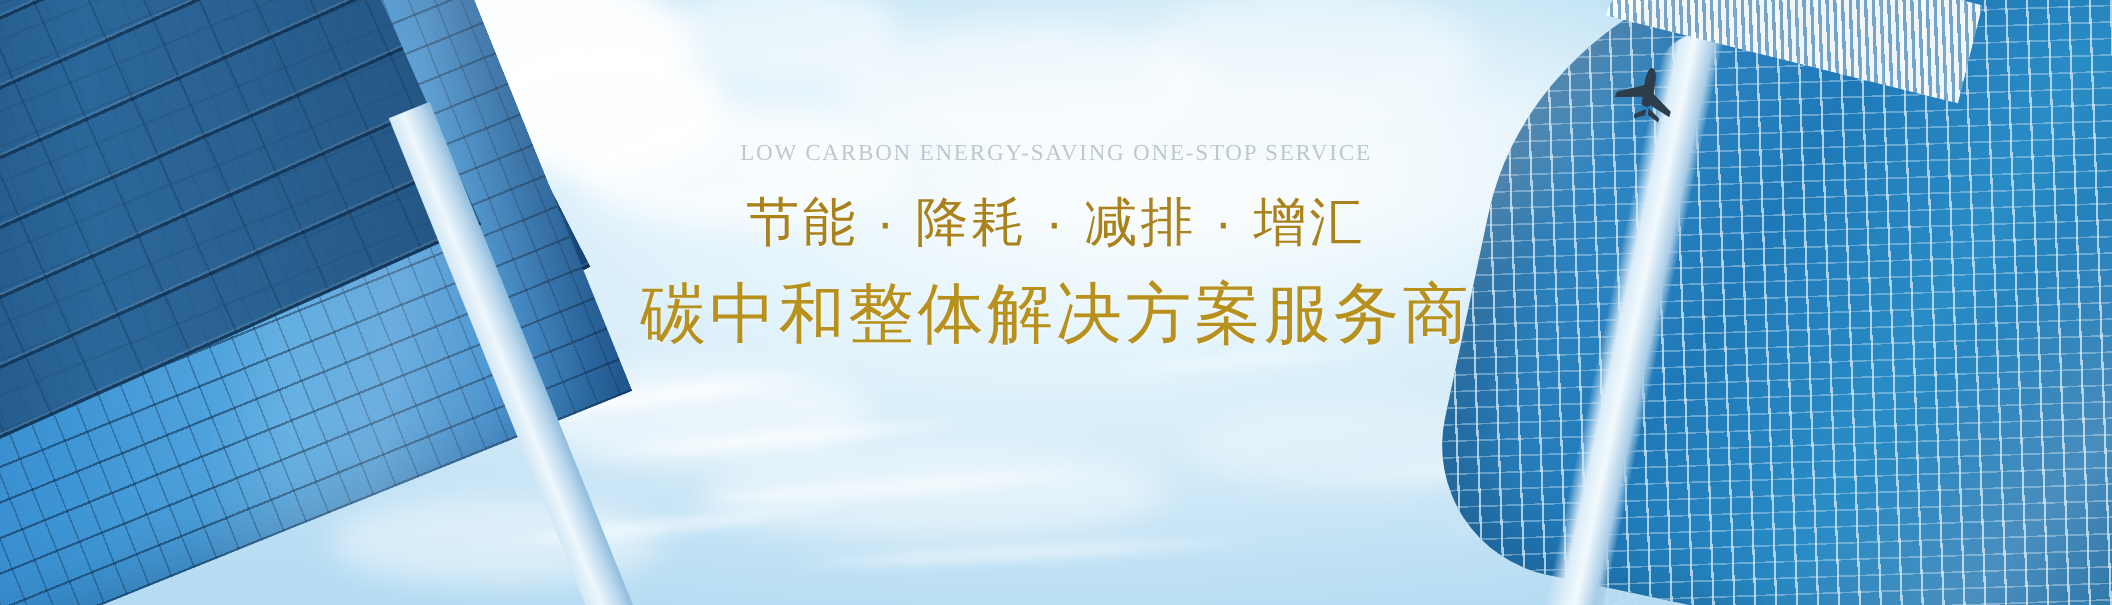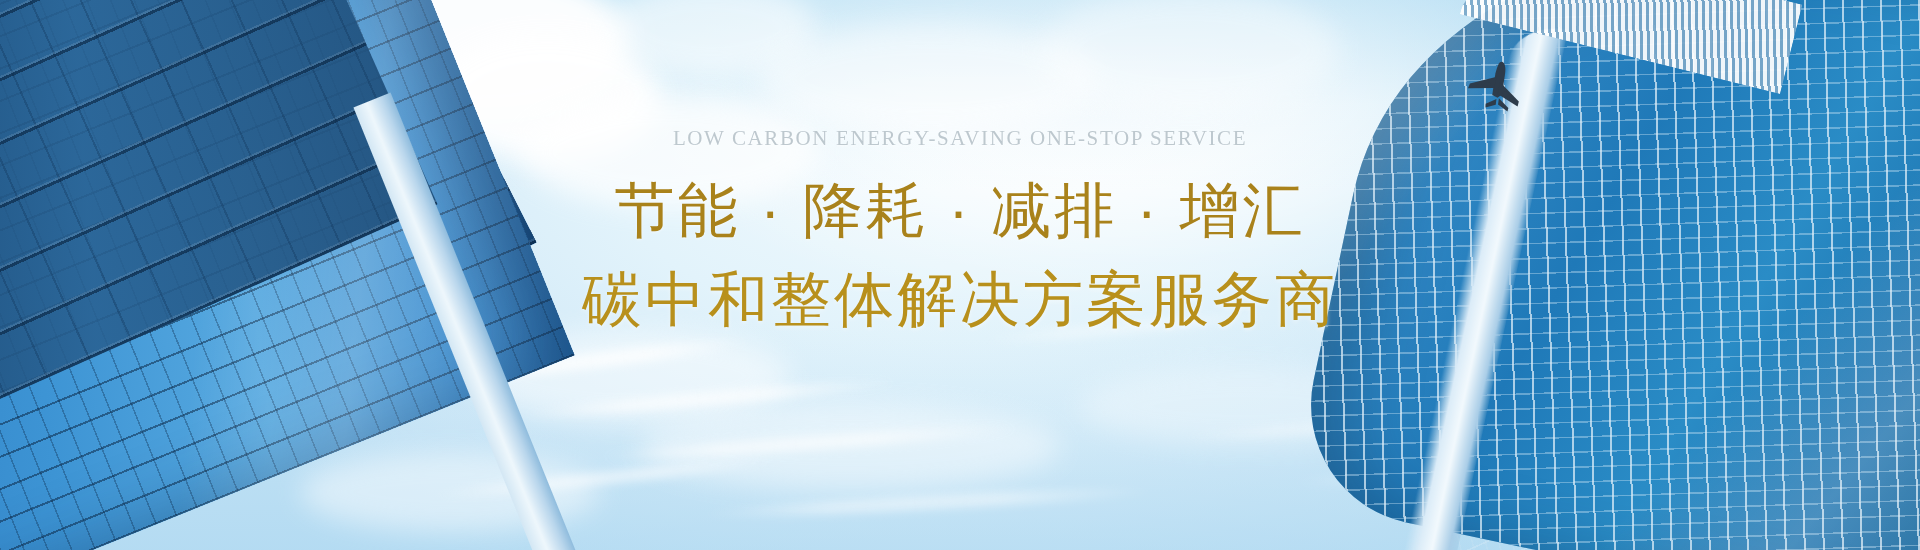--- a/index.html
+++ b/index.html
@@ -204,21 +204,21 @@
     font-size:21px;
     letter-spacing:1.6px;
     color:#b9c4cb;
     opacity:0.92;
     line-height:1;
     white-space:nowrap;
     text-shadow:0 1px 2px rgba(255,255,255,0.65);
   }
   #tagline-cn {
     margin-top:24px;
-    font-size:60px;
+    font-size:48px;
     font-weight:400;
     letter-spacing:3px;
     color:#a9821b;
     line-height:1.25;
     white-space:nowrap;
     text-shadow:0 1px 3px rgba(255,255,255,0.55);
   }
   #headline-cn {
     margin-top:14px;
     font-size:60px;

